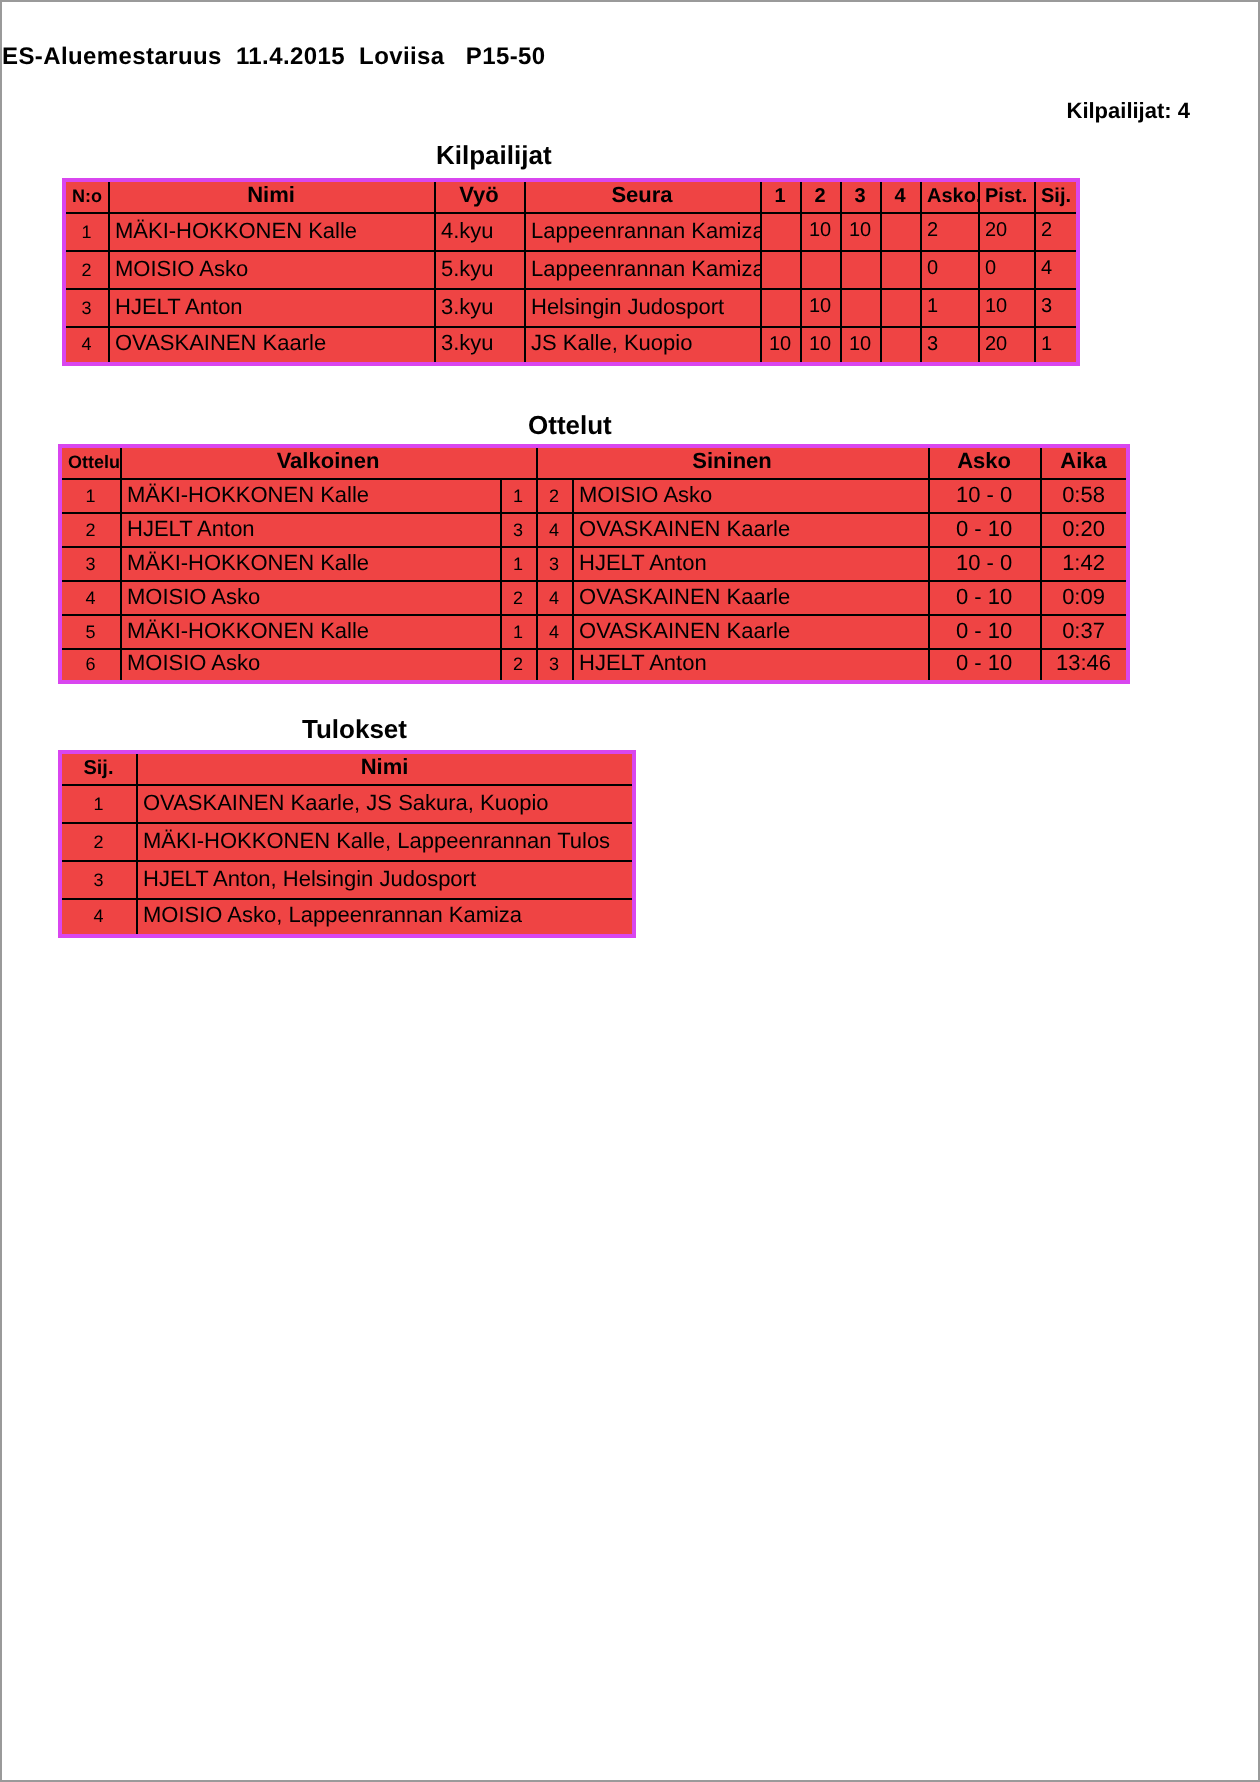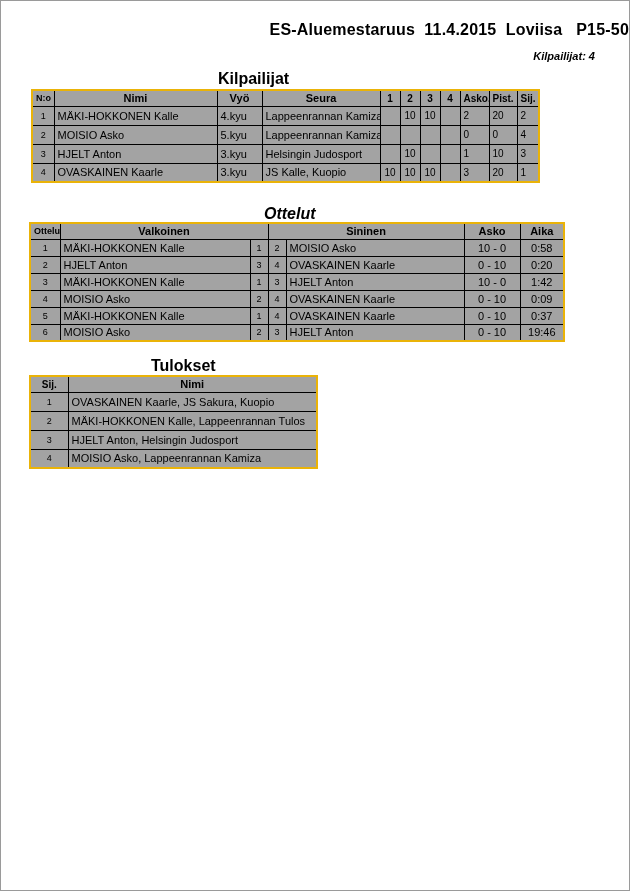--- a/index.html
+++ b/index.html
@@ -8,38 +8,38 @@
     width:630px; height:891px;
     margin:0 auto;
     background:#ffffff;
     border:1px solid #9a9a9a;
     box-sizing:border-box;
     font-family:"Liberation Sans", sans-serif;
     color:#000;
   }
   .doc-title {
     position:absolute; top:20px; left:0; width:100%;
-    text-align:right; font-size:16px; font-weight:bold;
+    text-align:left; font-size:12px; font-weight:bold;
     white-space:pre; letter-spacing:0.2px;
   }
   .comp-count {
     position:absolute; top:49px; right:34px;
-    font-size:11px; font-weight:bold;font-style:italic;
-  }
-  .section-label { position:absolute; font-size:16px; font-weight:bold; }
+    font-size:11px; font-weight:bold;
+  }
+  .section-label { position:absolute; font-size:13px; font-weight:bold; }
   .label-kilpailijat { top:69px; left:217px; }
-  .label-ottelut    { top:204px; left:263px;font-style:italic; }
+  .label-ottelut    { top:204px; left:263px; }
   .label-tulokset   { top:356px; left:150px; }
 
   table.tbl {
     position:absolute;
     border-collapse:collapse;
     table-layout:fixed;
-    border:2px solid #eab308;
-    background:#a3a3a3;
+    border:2px solid #d946ef;
+    background:#ef4444;
   }
   .tbl th, .tbl td {
     border:1px solid #000;
     padding:0 3px;
     font-size:11px;
     overflow:hidden;
     white-space:nowrap;
     vertical-align:middle;
     text-align:left;
   }
@@ -222,21 +222,21 @@
         <td class="c">0 - 10</td>
         <td class="c">0:37</td>
       </tr>
       <tr>
         <td class="c sm">6</td>
         <td>MOISIO Asko</td>
         <td class="c sm">2</td>
         <td class="c sm">3</td>
         <td>HJELT Anton</td>
         <td class="c">0 - 10</td>
-        <td class="c">19:46</td>
+        <td class="c">13:46</td>
       </tr>
     </tbody>
   </table>
 
   <div class="section-label label-tulokset">Tulokset</div>
 
   <table class="tbl ttable">
     <colgroup>
       <col style="width:38px">
         <col style="width:249px">

